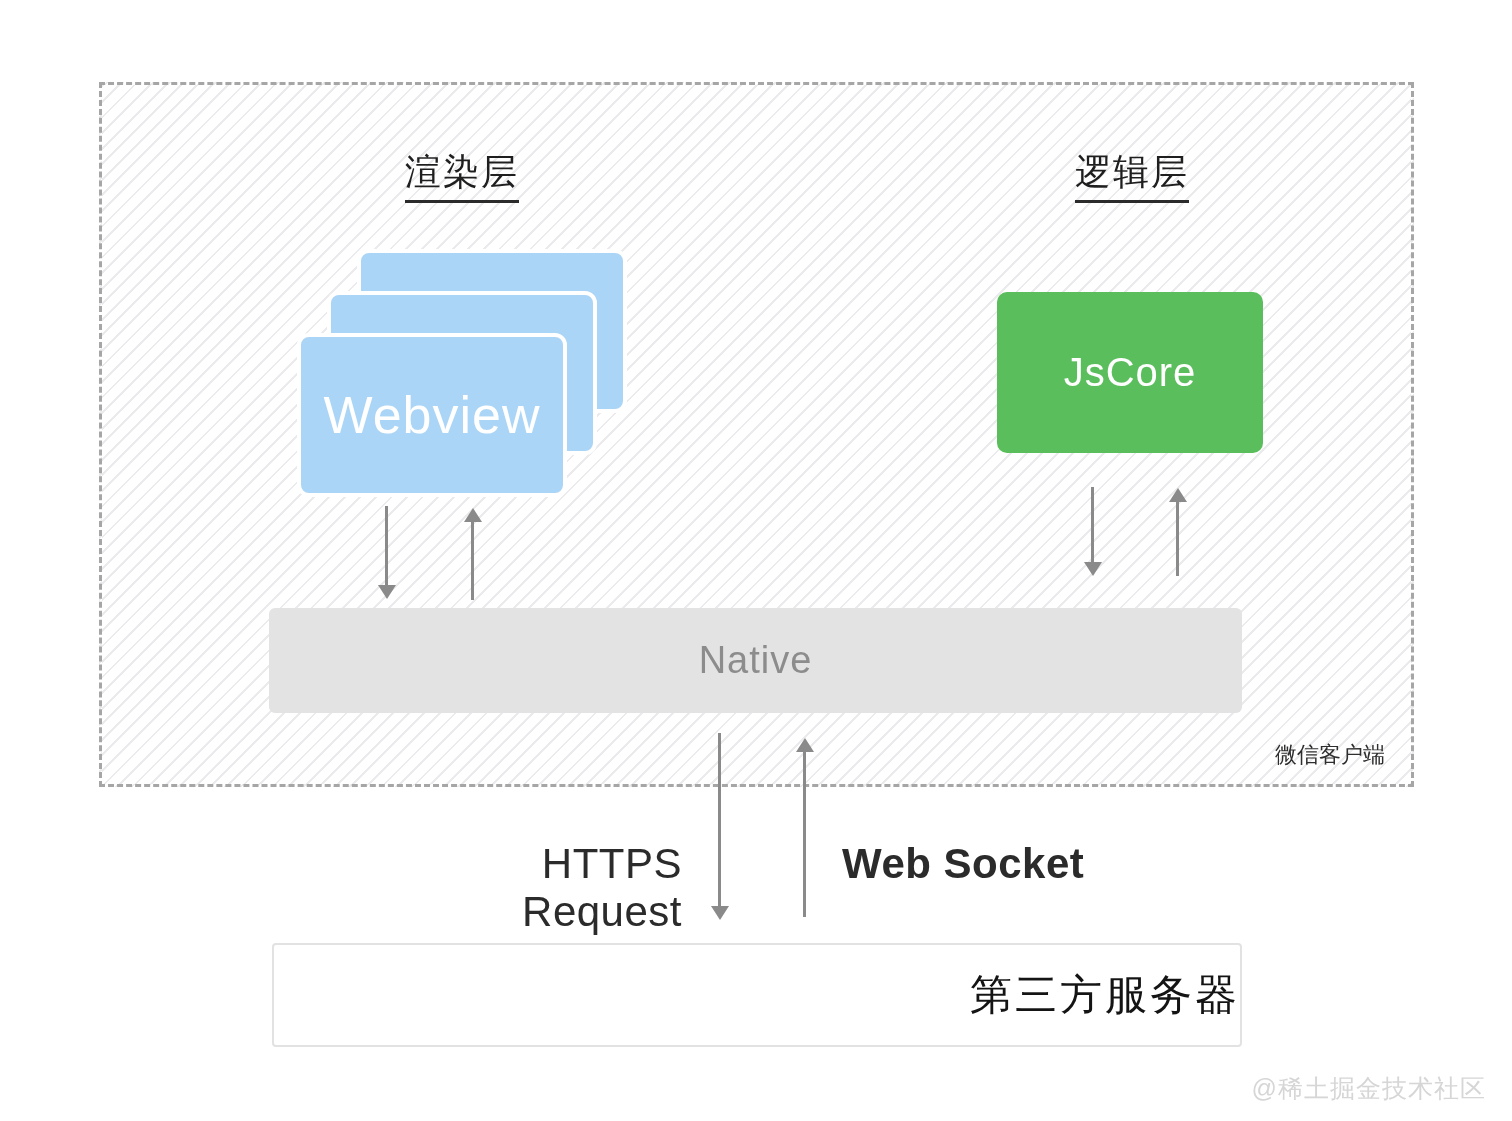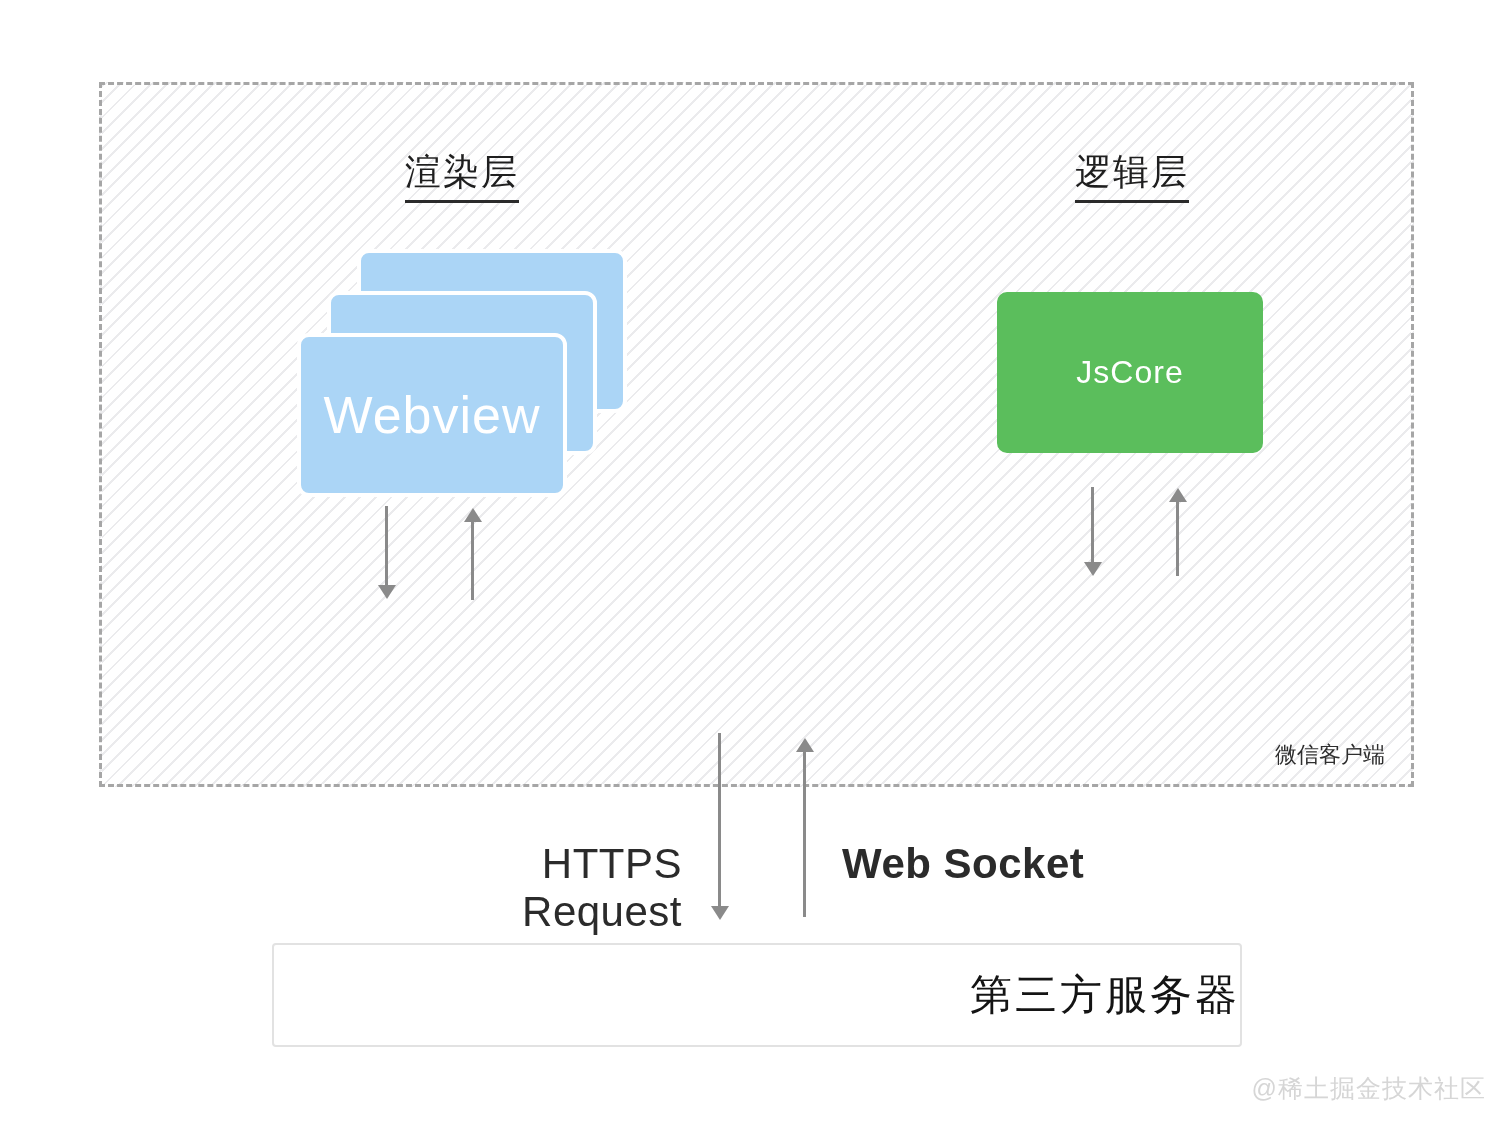--- a/index.html
+++ b/index.html
@@ -62,21 +62,21 @@
   }
 
   
   .jscore-box {
     position: absolute;
     left: 997px; top: 292px;
     width: 266px; height: 161px;
     background: #5bbe5c;
     border-radius: 10px;
     display: flex; align-items: center; justify-content: center;
-    color: #ffffff; font-size: 32px;
+    color: #ffffff; font-size: 40px;
     letter-spacing: 1px;
   }
 
   
   .native-bar {
     position: absolute;
     left: 269px; top: 608px;
     width: 973px; height: 105px;
     background: #e3e3e3;
     border-radius: 6px;
@@ -179,20 +179,23 @@
   <div class="jscore-box">
     <span>JsCore</span>
   </div>
 
   <div class="arrow down a-wv-down"></div>
   <div class="arrow up a-wv-up"></div>
 
   <div class="arrow down a-js-down"></div>
   <div class="arrow up a-js-up"></div>
 
+  <div class="native-bar">
+    <span>Native</span>
+  </div>
 
   <div class="client-label">微信客户端</div>
 
   <div class="arrow down a-https-down"></div>
   <div class="arrow up a-ws-up"></div>
 
   <div class="conn-label label-https">HTTPS Request</div>
   <div class="conn-label label-ws">Web Socket</div>
 
   <div class="server-box">

